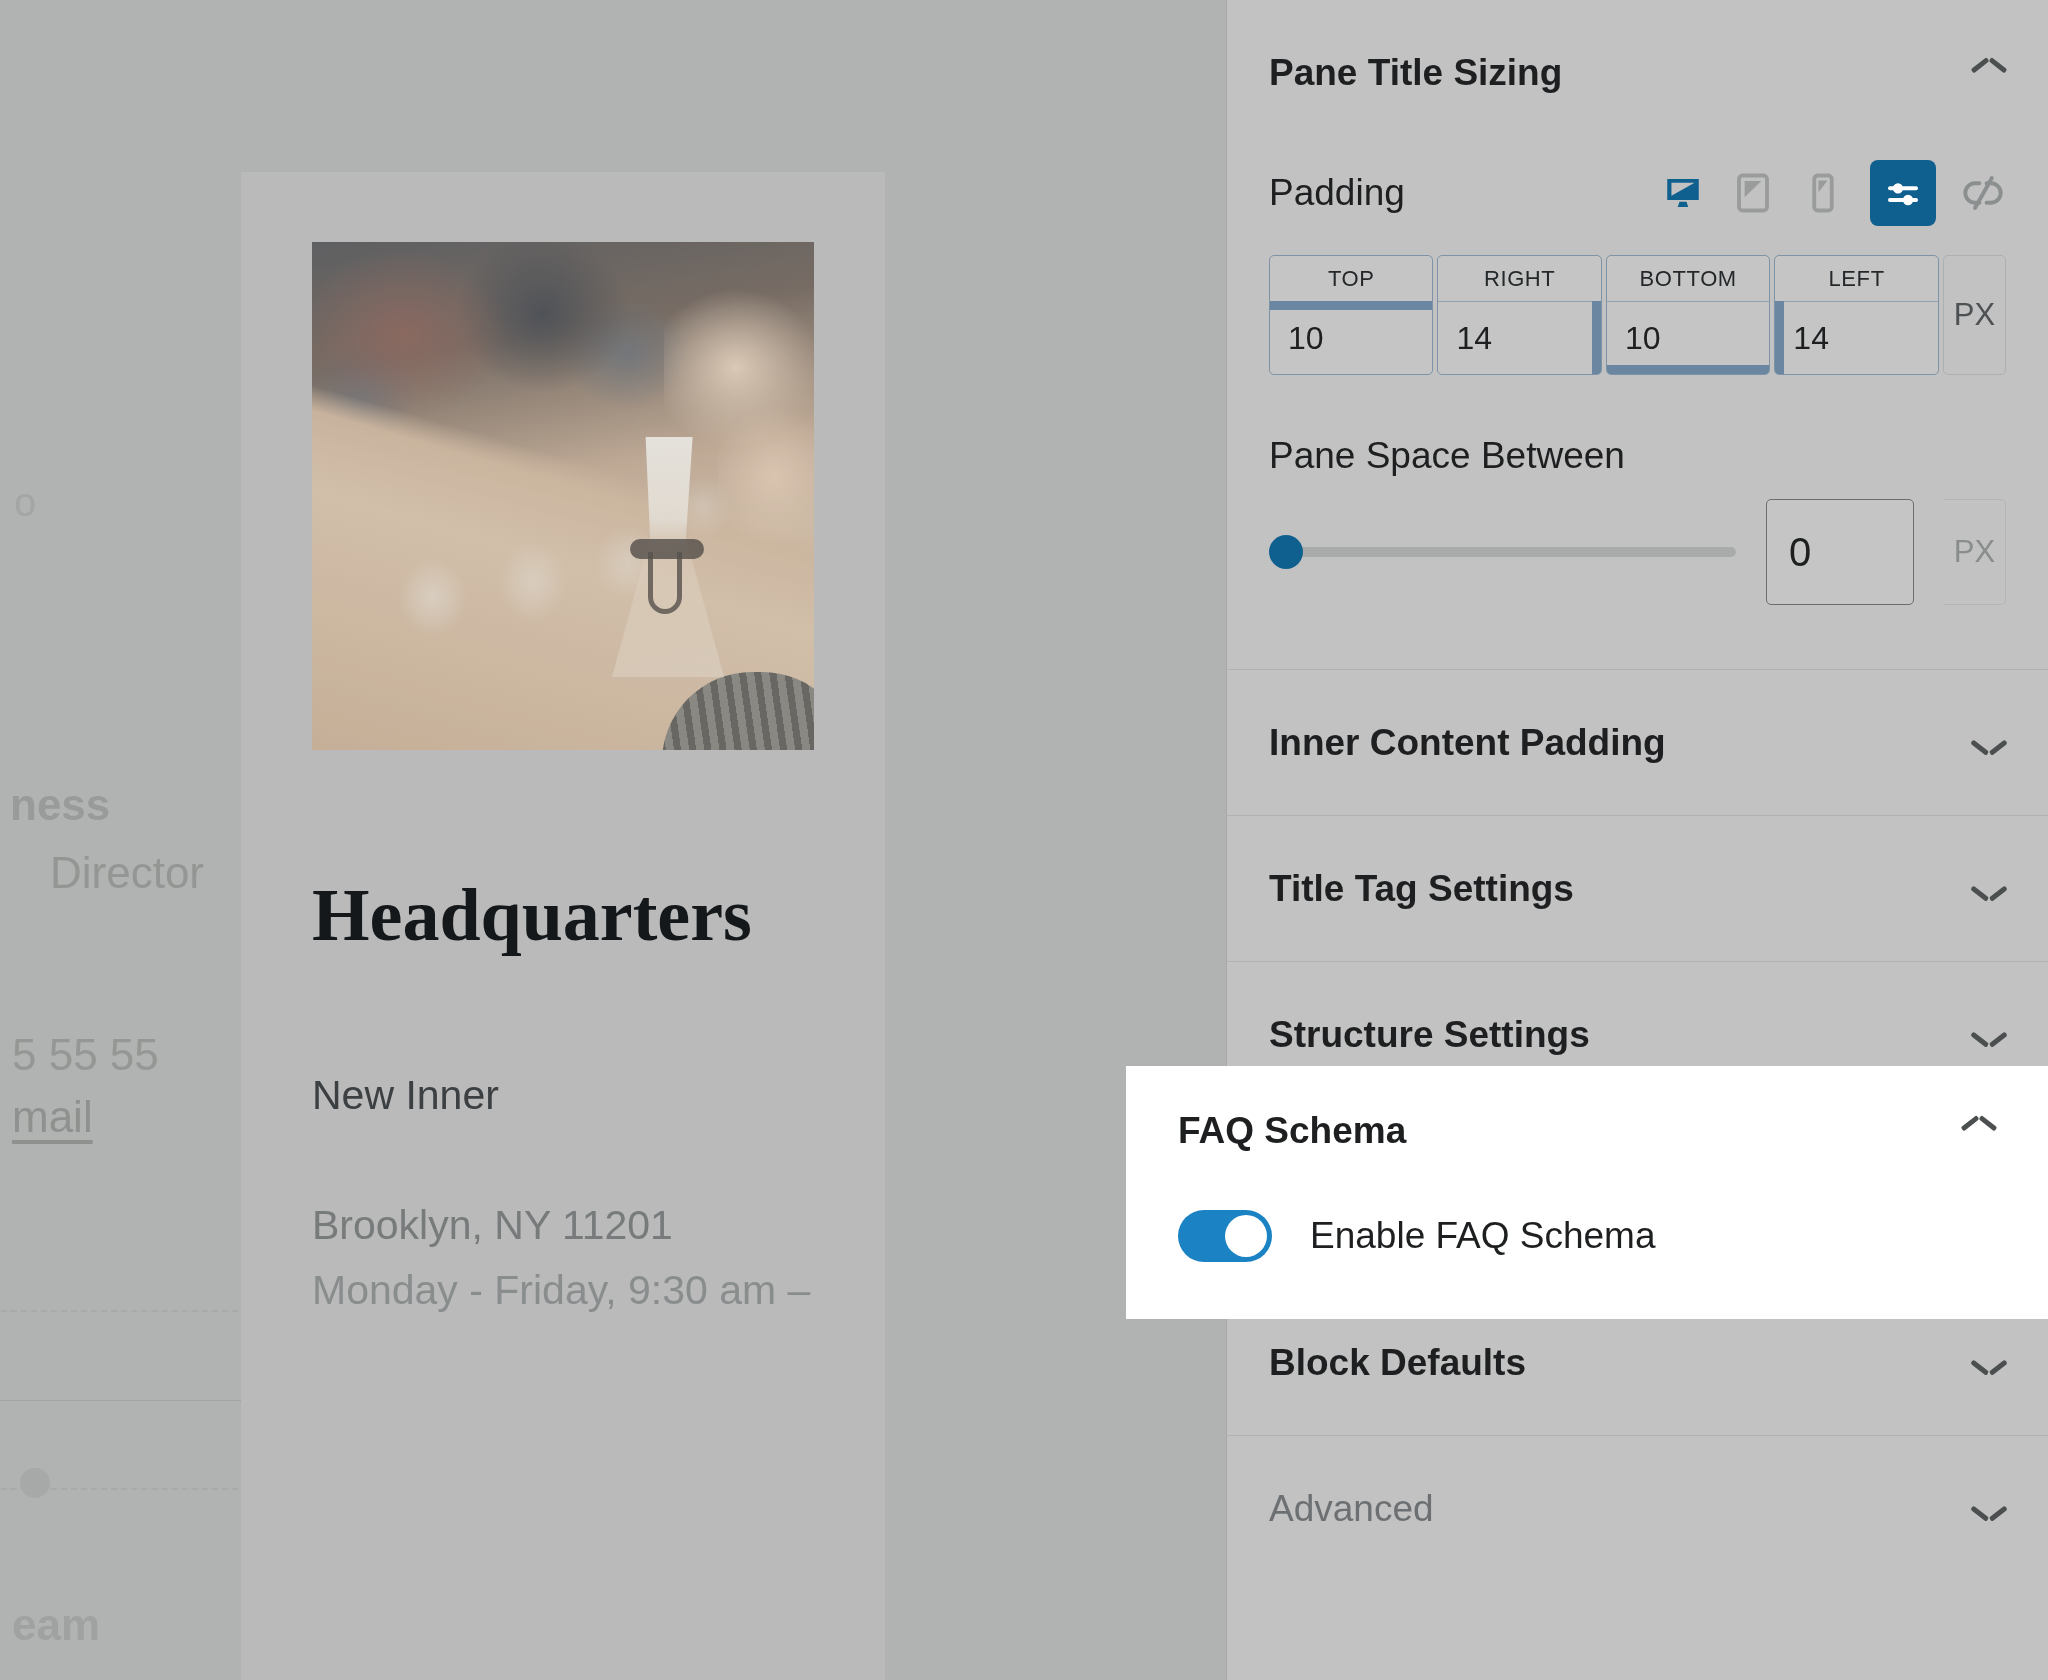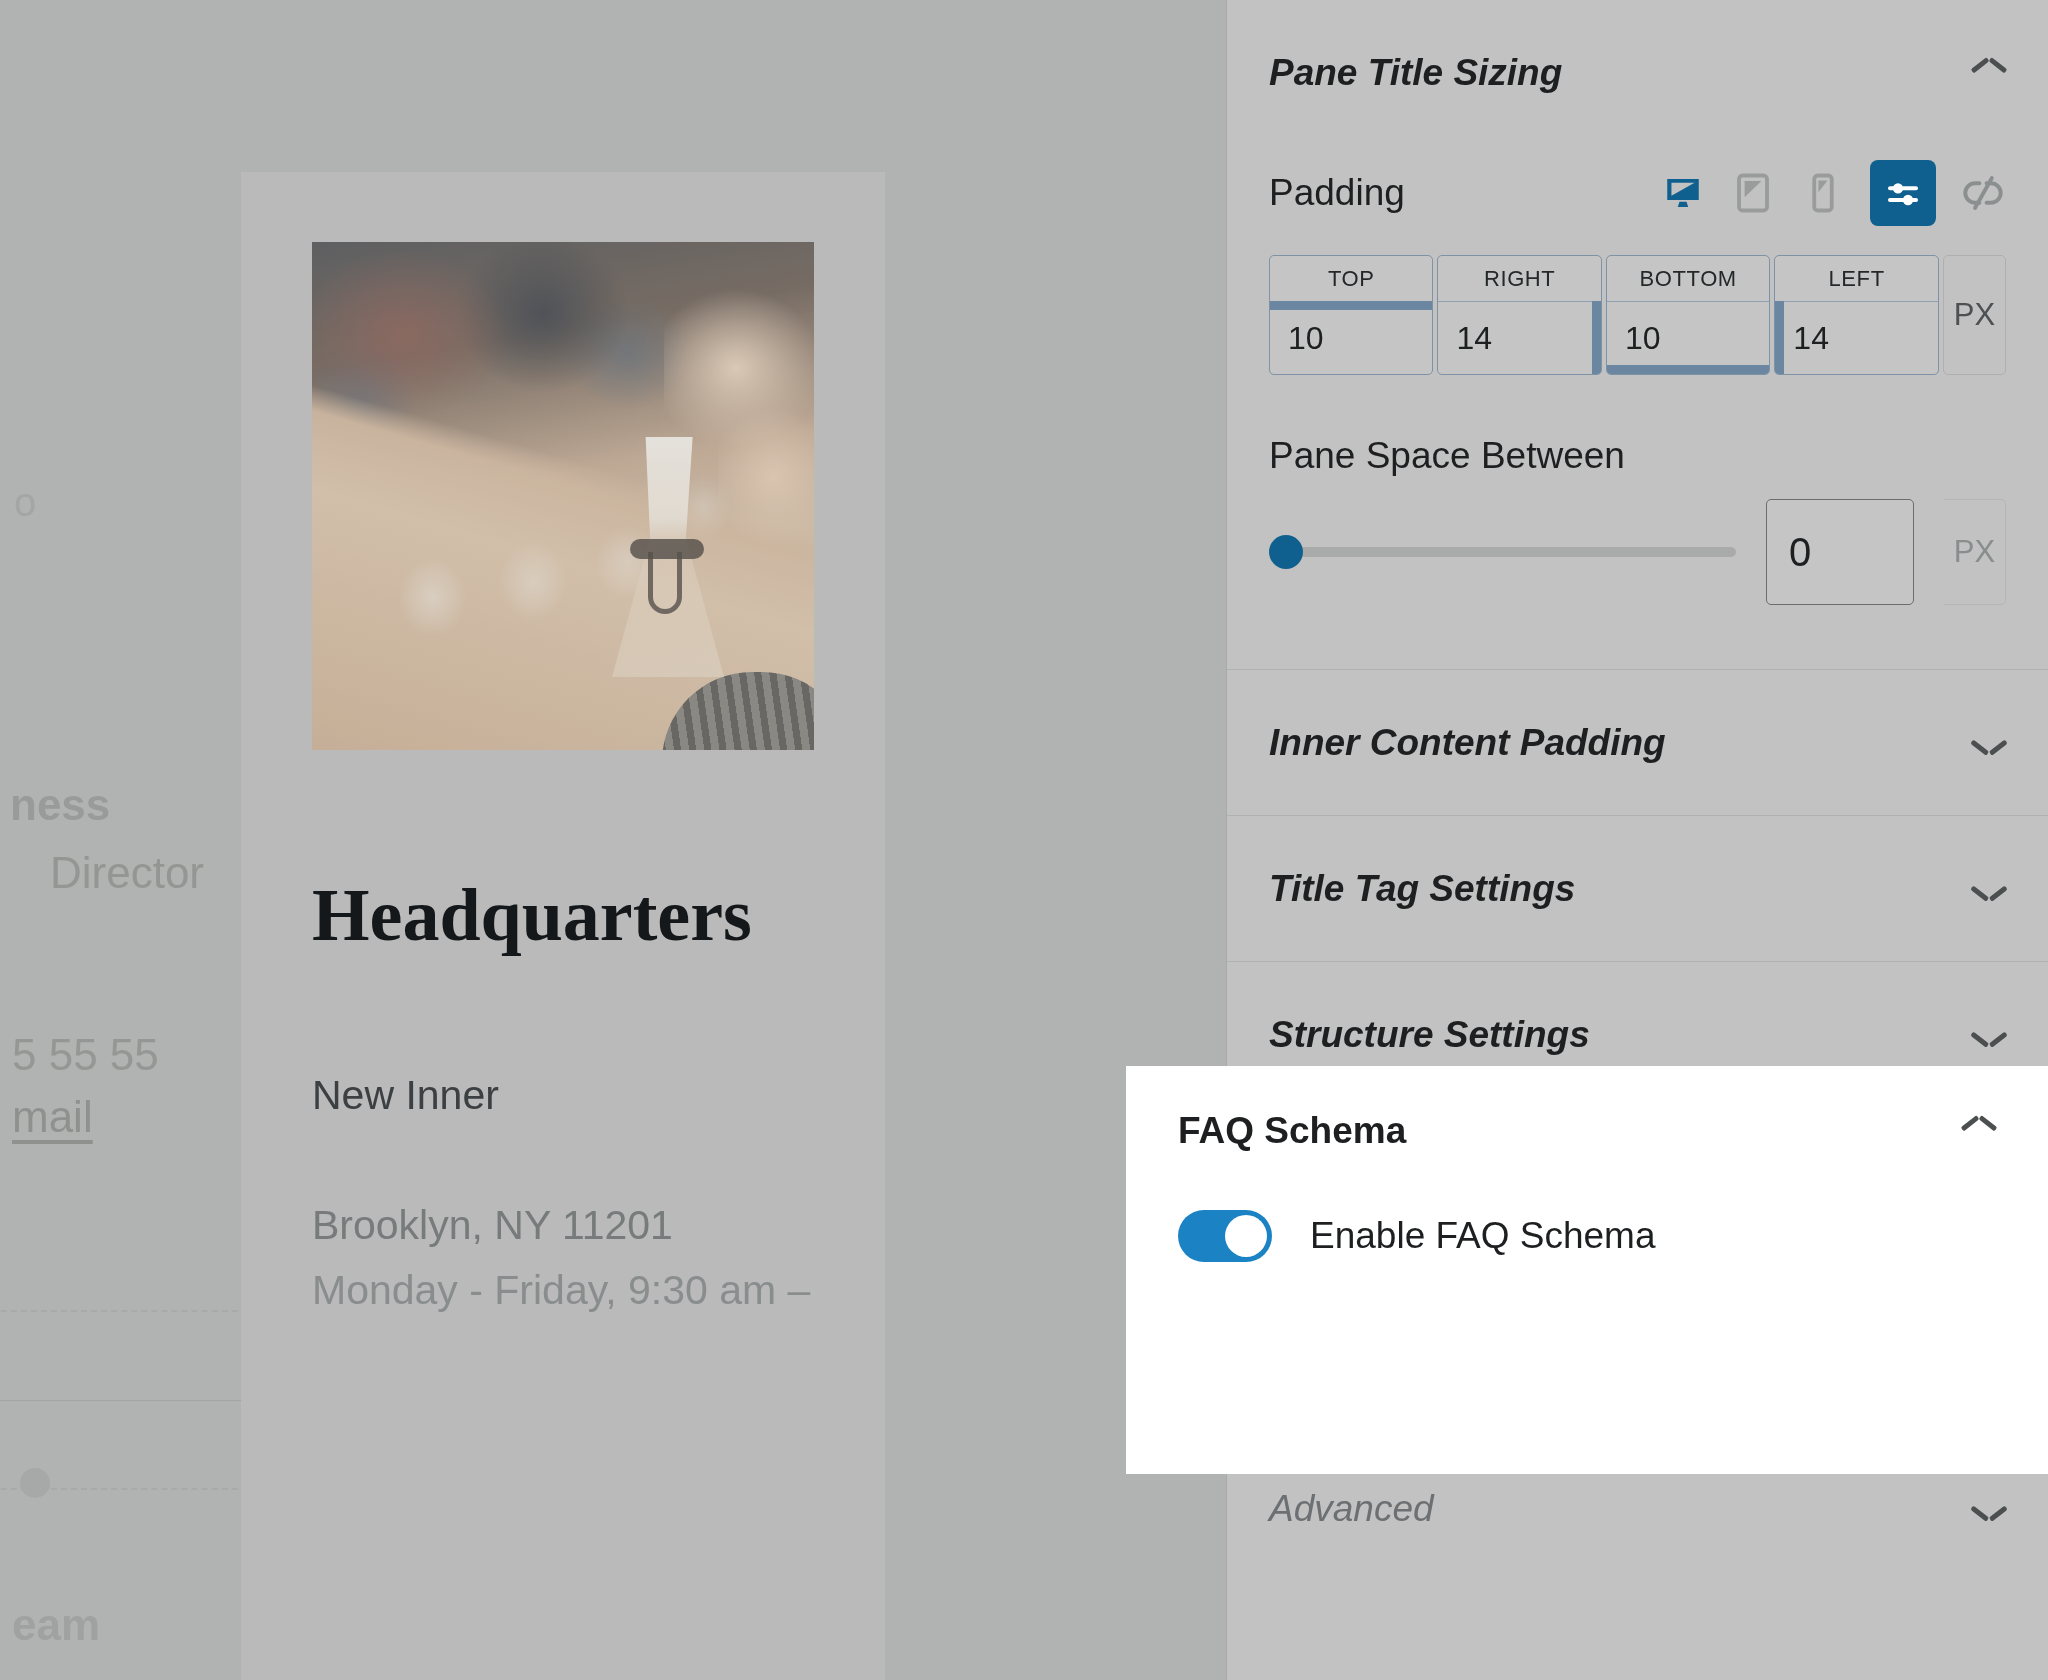--- a/index.html
+++ b/index.html
@@ -139,21 +139,21 @@
     background: #c2c2c2;
     border-left: 1px solid #a9abaa;
   }
   .section-header {
     position: relative;
     display: flex; align-items: center; justify-content: space-between;
     padding: 0 42px;
     height: 145px;
   }
   .section-header .title {
-    font-size: 37px; font-weight: 700; color: #1d1f20; font-style: italic;
+    font-size: 37px; font-weight: 700; color: #1d1f20;
   }
   .section-header .title.muted { color: #6d7072; font-weight: 400; }
   .sep { height: 1px; background: #b0b2b1; margin: 0; }
 
   .chev { width: 34px; height: 20px; position: relative; flex: none; }
   .chev::before, .chev::after {
     content: ""; position: absolute; top: 6px; width: 20px; height: 4.5px;
     background: #4c4f50; border-radius: 2px;
   }
   .chev.down::before { left: 0;  transform: rotate(38deg);  transform-origin: left center; }
@@ -233,21 +233,21 @@
   .num-unit {
     width: 62px; height: 106px;
     border: 1px solid #b4b6b5; border-left: none; border-radius: 0 5px 5px 0;
     display: flex; align-items: center; justify-content: center;
     font-size: 31px; color: #8a8d8e;
   }
 
   
   #faq-panel {
     position: absolute; left: 1126px; top: 1066px;
-    width: 922px; height: 408px;
+    width: 922px; height: 253px;
     background: #ffffff;
   }
   #faq-header {
     display: flex; align-items: center; justify-content: space-between;
     padding: 0 52px; height: 130px;
   }
   #faq-header .title { font-size: 37px; font-weight: 700; color: #1d1f20; }
   #faq-toggle-row {
     display: flex; align-items: center; gap: 38px;
     padding: 0 52px; margin-top: 14px;

